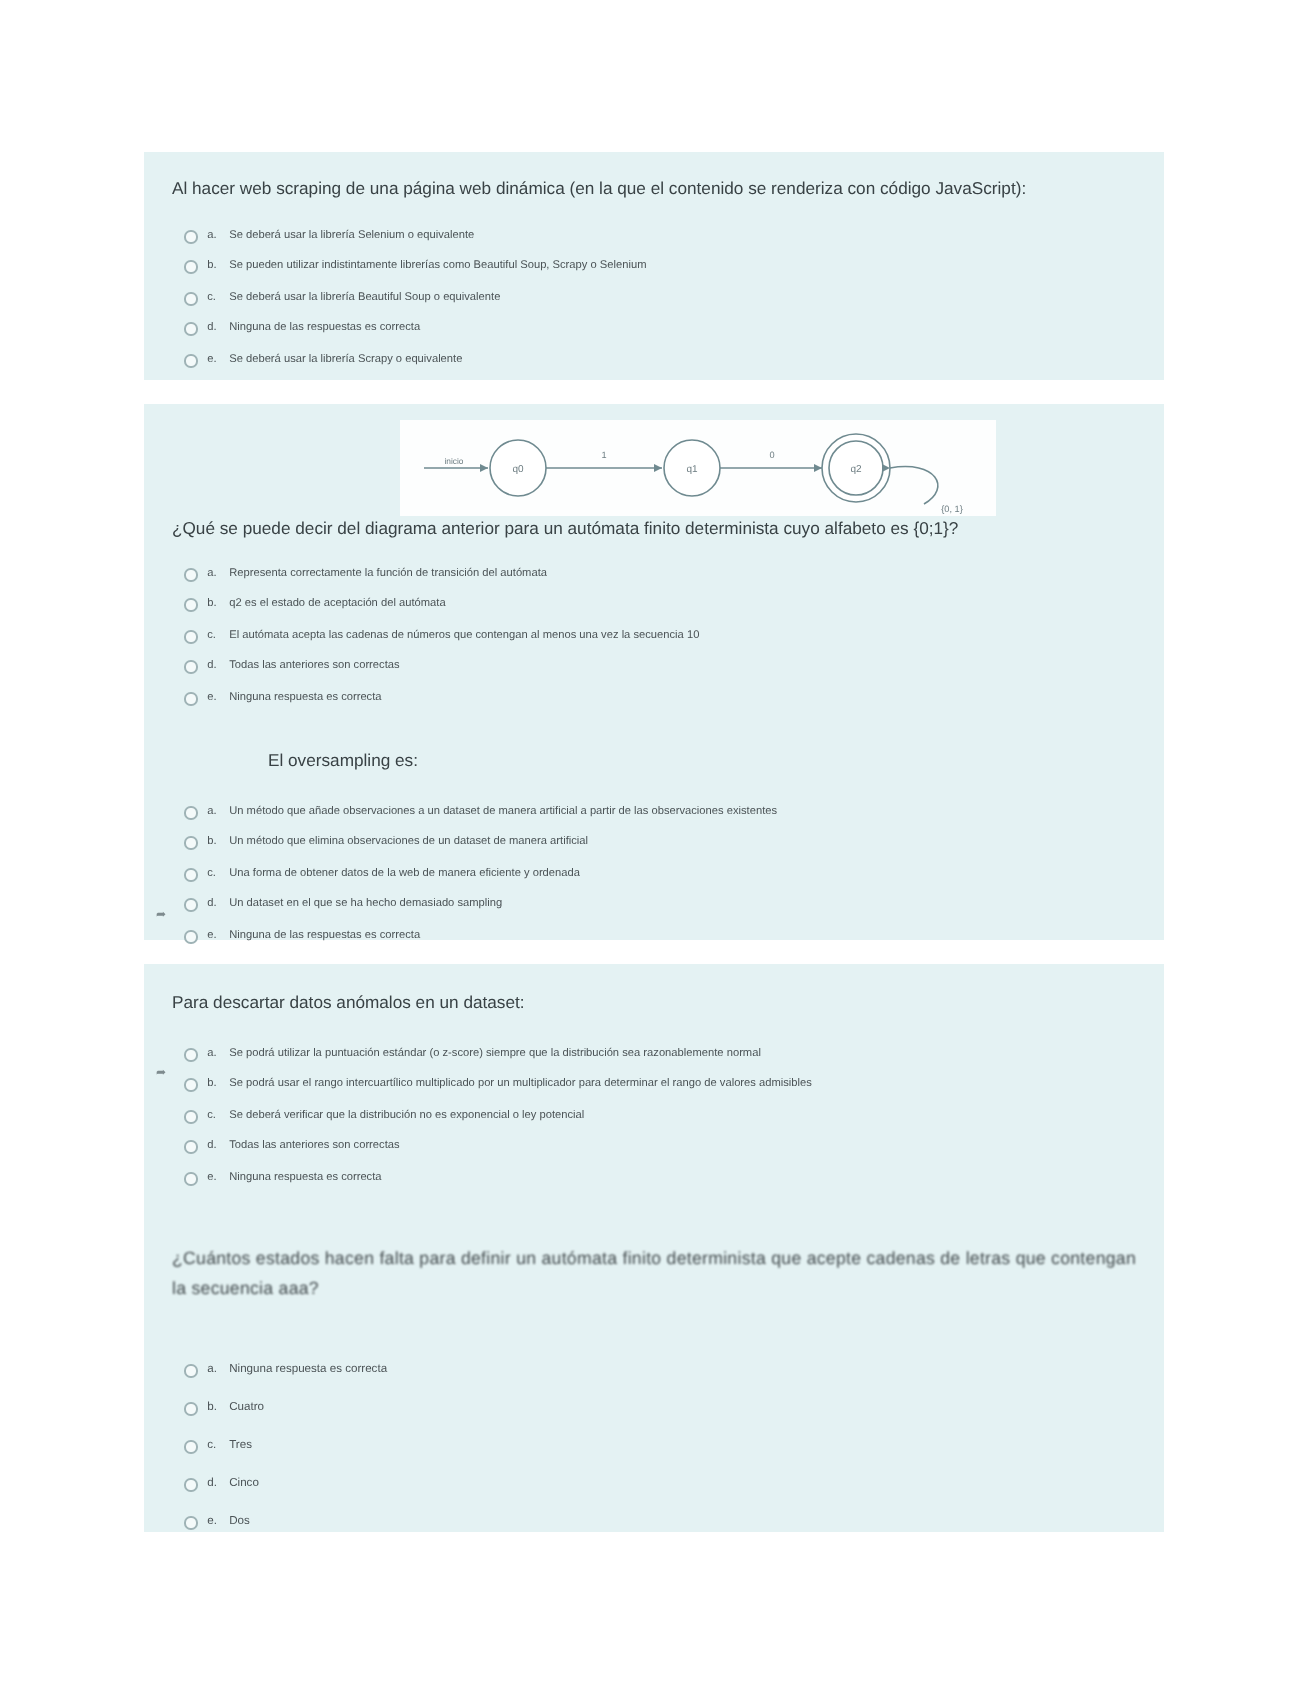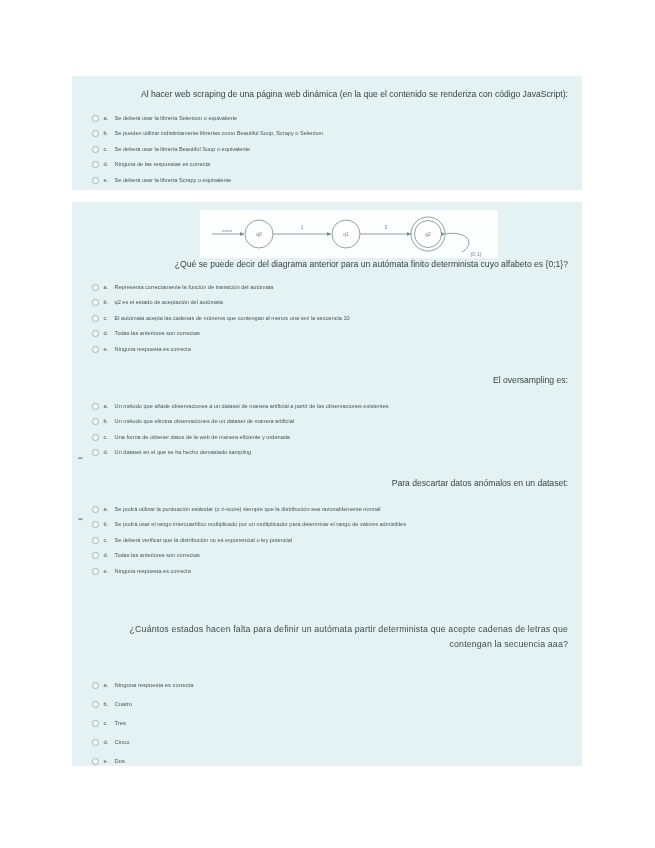--- a/index.html
+++ b/index.html
@@ -28,31 +28,30 @@
     position: absolute;
     left: 72px;
     width: 510px;
     background: #e4f2f3;
     box-sizing: border-box;
     padding: 0;
   }
   .card.q1 { top: 76px;  height: 114px; }
   .card.q2 { top: 202px; height: 172px; }
   .card.q3 { top: 362px; height: 108px; }
-  .card.q4 { top: 464px; height: 147px; }
+  .card.q4 { top: 482px; height: 147px; }
   .card.q5 { top: 608px; height: 158px; }
 
   .q-title {
     font-size: 8.6px;
     line-height: 12.5px;
     color: #394245;
     padding: 0 14px;
     margin: 0;
     font-weight: 400;
-    text-align: right;
   }
   .card.q1 .q-title { padding-top: 12px; }
   .card.q3 .q-title { padding-top: 12px; margin-left: 48px; }
   .card.q4 .q-title { padding-top: 13px; }
 
   .q-title.blurry {
     filter: blur(0.42px);
     letter-spacing: 0.15px;
     color: #424a4d;
   }
@@ -285,21 +284,21 @@
       <li class="option">
         <span class="radio"></span>
         <span class="opt-letter">e.</span>
         <span class="opt-text">Ninguna respuesta es correcta</span>
       </li>
     </ul>
     <div class="cursor-mark" style="left:6px; top:52px;">➦</div>
   </div>
 
   <div class="card q5">
-    <div class="q-title blurry" style="padding-top:14px; font-size:8.8px; line-height:15px;">¿Cuántos estados hacen falta para definir un autómata partir determinista que acepte cadenas de letras que contengan la secuencia aaa?</div>
+    <div class="q-title blurry" style="padding-top:14px; font-size:8.8px; line-height:15px;">¿Cuántos estados hacen falta para definir un autómata finito determinista que acepte cadenas de letras que contengan la secuencia aaa?</div>
     <ul class="options">
       <li class="option">
         <span class="radio"></span>
         <span class="opt-letter">a.</span>
         <span class="opt-text">Ninguna respuesta es correcta</span>
       </li>
       <li class="option">
         <span class="radio"></span>
         <span class="opt-letter">b.</span>
         <span class="opt-text">Cuatro</span>

